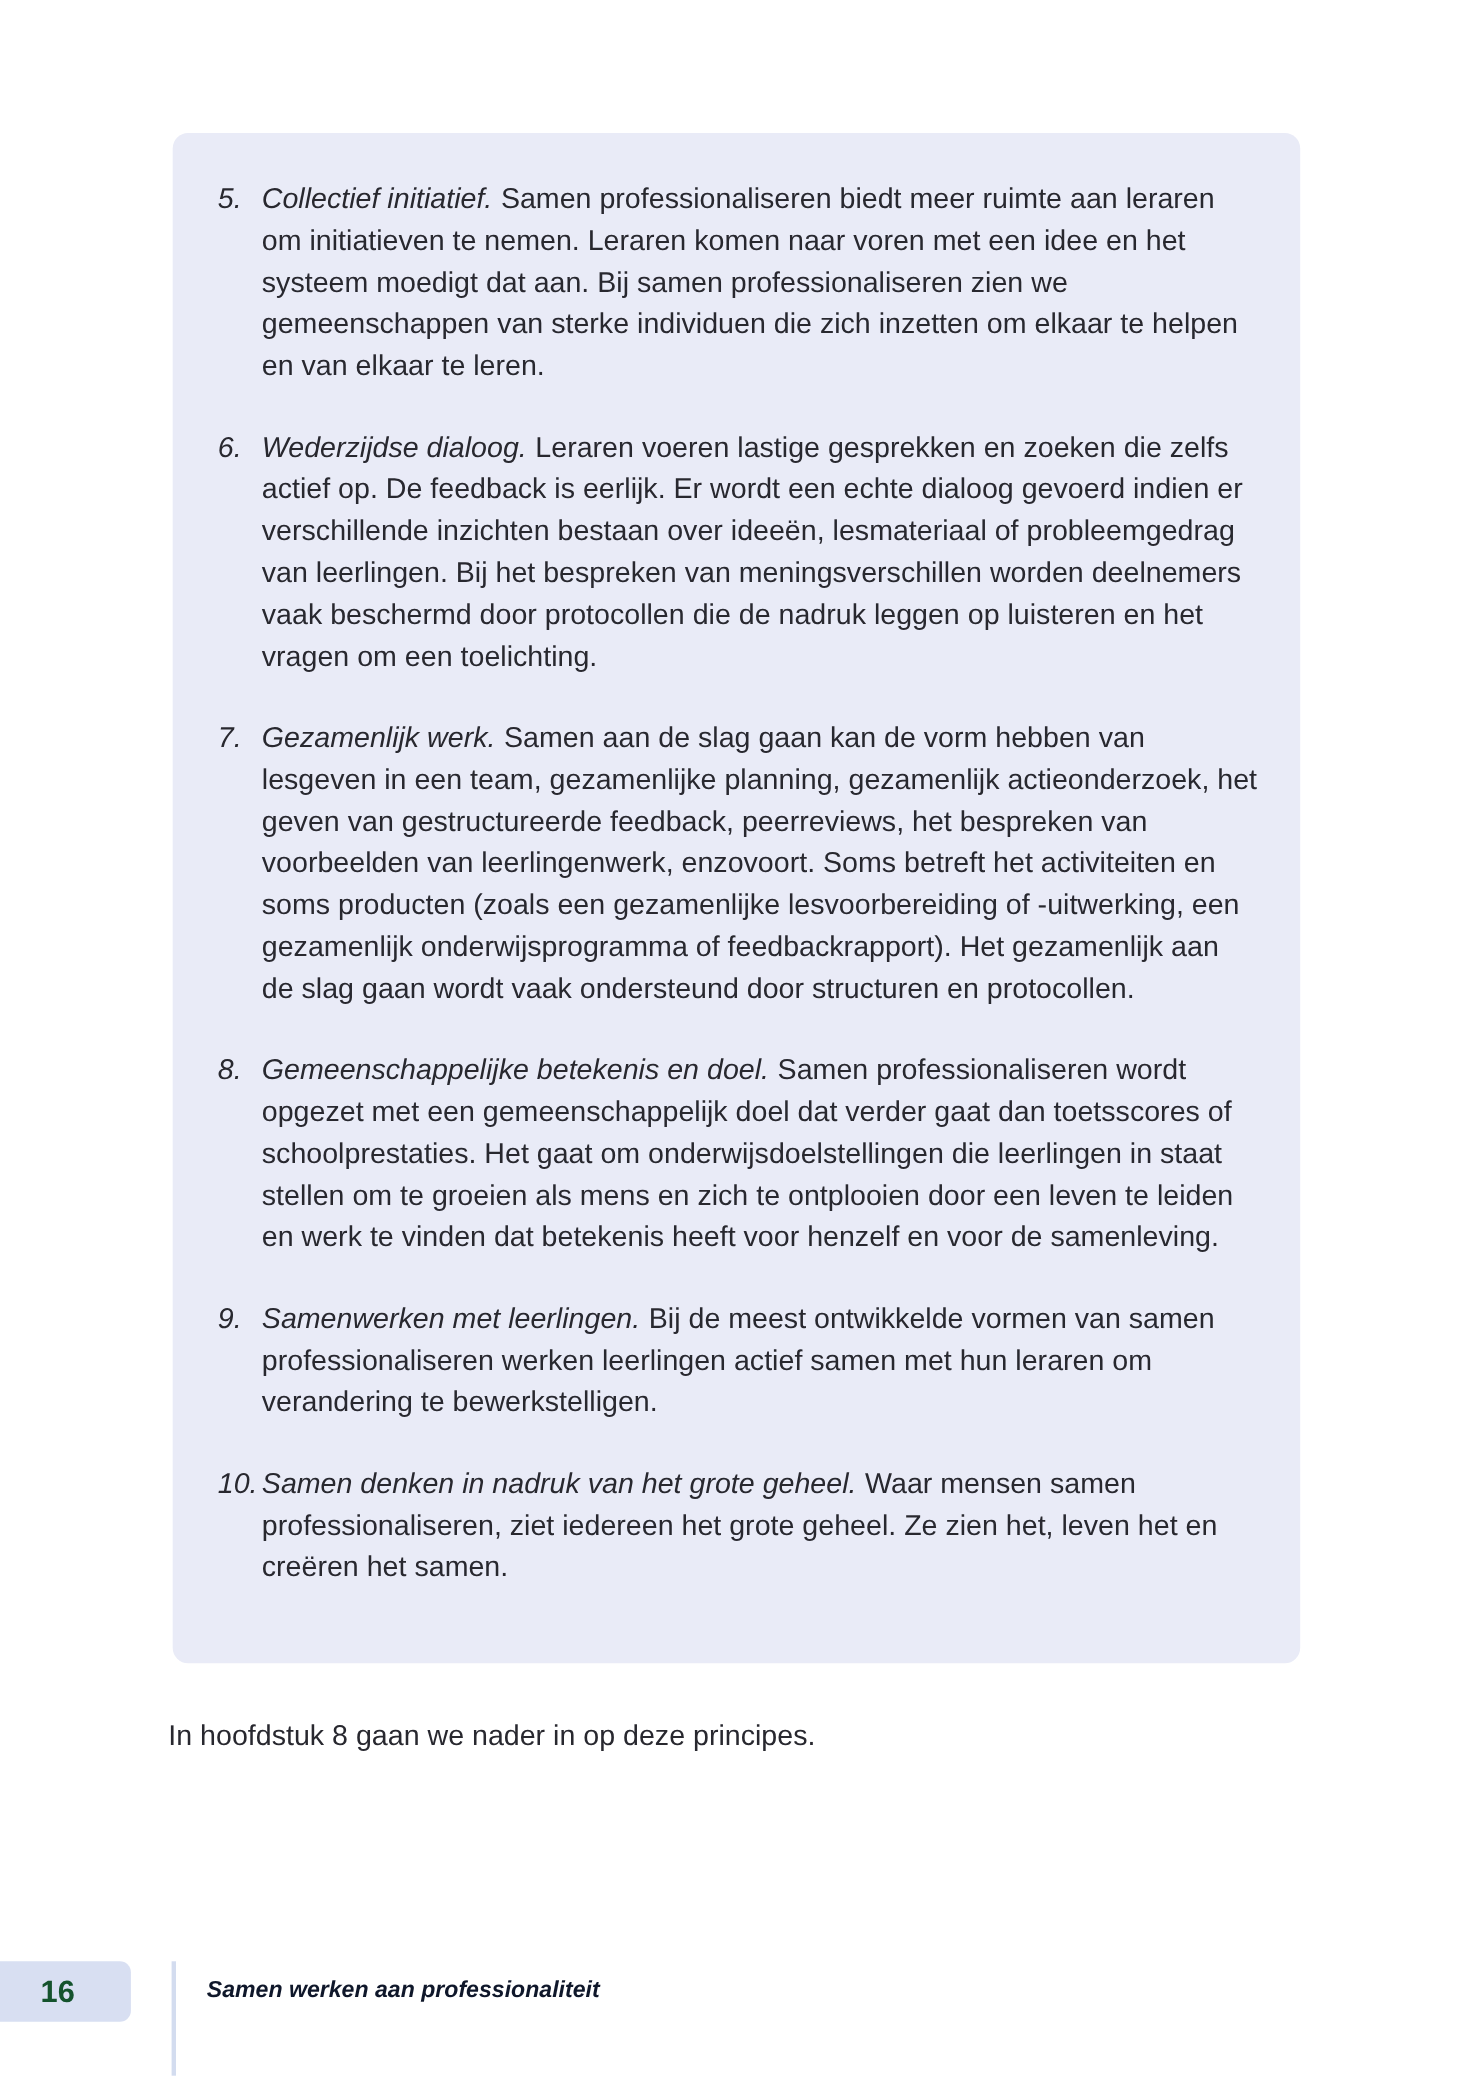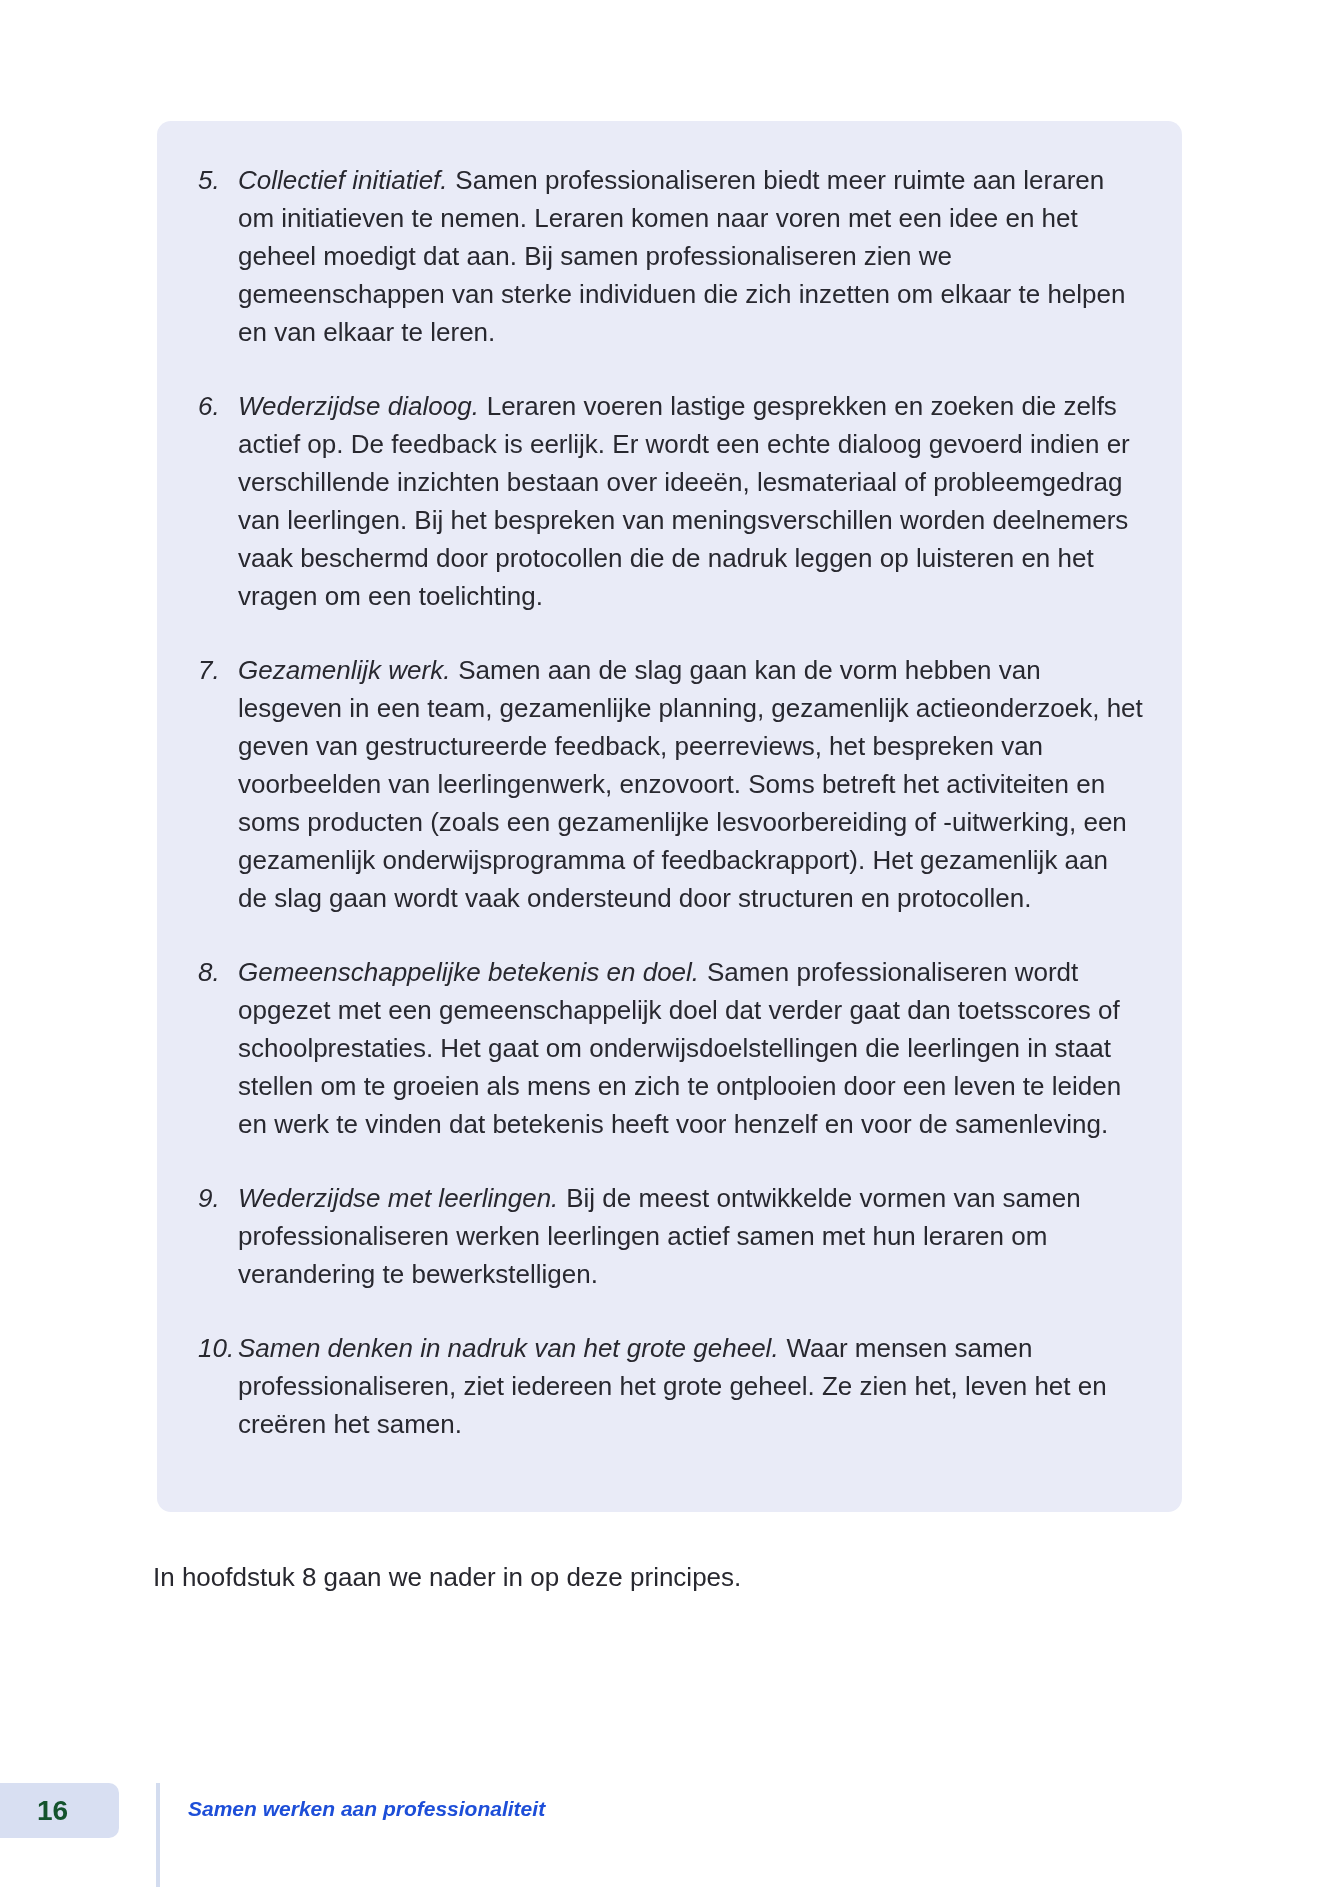--- a/index.html
+++ b/index.html
@@ -94,54 +94,54 @@
     height: 104px;
     background: #D3DCEF;
   }
   .footer-title {
     position: absolute;
     left: 188px;
     top: 1797px;
     font-size: 21px;
     font-weight: bold;
     font-style: italic;
-    color: #1d4ed8;
+    color: #0f172a;
   }
 </style>
 </head>
 <body>
 
 <div class="page">
 
   <div class="principles-box">
     <ol class="principles-list">
 
       <li class="principle-item">
         <span class="principle-num">5.</span>
-        <p class="principle-text"><b class="principle-title">Collectief initiatief.</b><span>Samen professionaliseren biedt meer ruimte aan leraren om initiatieven te nemen. Leraren komen naar voren met een idee en het geheel moedigt dat aan. Bij samen professionaliseren zien we gemeenschappen van sterke individuen die zich inzetten om elkaar te helpen en van elkaar te leren.</span></p>
+        <p class="principle-text"><b class="principle-title">Collectief initiatief.</b><span>Samen professionaliseren biedt meer ruimte aan leraren om initiatieven te nemen. Leraren komen naar voren met een idee en het systeem moedigt dat aan. Bij samen professionaliseren zien we gemeenschappen van sterke individuen die zich inzetten om elkaar te helpen en van elkaar te leren.</span></p>
       </li>
 
       <li class="principle-item">
         <span class="principle-num">6.</span>
         <p class="principle-text"><b class="principle-title">Wederzijdse dialoog.</b><span>Leraren voeren lastige gesprekken en zoeken die zelfs actief op. De feedback is eerlijk. Er wordt een echte dialoog gevoerd indien er verschillende inzichten bestaan over ideeën, lesmateriaal of probleemgedrag van leerlingen. Bij het bespreken van meningsverschillen worden deelnemers vaak beschermd door protocollen die de nadruk leggen op luisteren en het vragen om een toelichting.</span></p>
       </li>
 
       <li class="principle-item">
         <span class="principle-num">7.</span>
         <p class="principle-text"><b class="principle-title">Gezamenlijk werk.</b><span>Samen aan de slag gaan kan de vorm hebben van lesgeven in een team, gezamenlijke planning, gezamenlijk actieonderzoek, het geven van gestructureerde feedback, peerreviews, het bespreken van voorbeelden van leerlingenwerk, enzovoort. Soms betreft het activiteiten en soms producten (zoals een gezamenlijke lesvoorbereiding of -uitwerking, een gezamenlijk onderwijsprogramma of feedbackrapport). Het gezamenlijk aan de slag gaan wordt vaak ondersteund door structuren en protocollen.</span></p>
       </li>
 
       <li class="principle-item">
         <span class="principle-num">8.</span>
         <p class="principle-text"><b class="principle-title">Gemeenschappelijke betekenis en doel.</b><span>Samen professionaliseren wordt opgezet met een gemeenschappelijk doel dat verder gaat dan toetsscores of schoolprestaties. Het gaat om onderwijsdoelstellingen die leerlingen in staat stellen om te groeien als mens en zich te ontplooien door een leven te leiden en werk te vinden dat betekenis heeft voor henzelf en voor de samenleving.</span></p>
       </li>
 
       <li class="principle-item">
         <span class="principle-num">9.</span>
-        <p class="principle-text"><b class="principle-title">Wederzijdse met leerlingen.</b><span>Bij de meest ontwikkelde vormen van samen professionaliseren werken leerlingen actief samen met hun leraren om verandering te bewerkstelligen.</span></p>
+        <p class="principle-text"><b class="principle-title">Samenwerken met leerlingen.</b><span>Bij de meest ontwikkelde vormen van samen professionaliseren werken leerlingen actief samen met hun leraren om verandering te bewerkstelligen.</span></p>
       </li>
 
       <li class="principle-item">
         <span class="principle-num">10.</span>
         <p class="principle-text"><b class="principle-title">Samen denken in nadruk van het grote geheel.</b><span>Waar mensen samen professionaliseren, ziet iedereen het grote geheel. Ze zien het, leven het en creëren het samen.</span></p>
       </li>
 
     </ol>
   </div>
 

